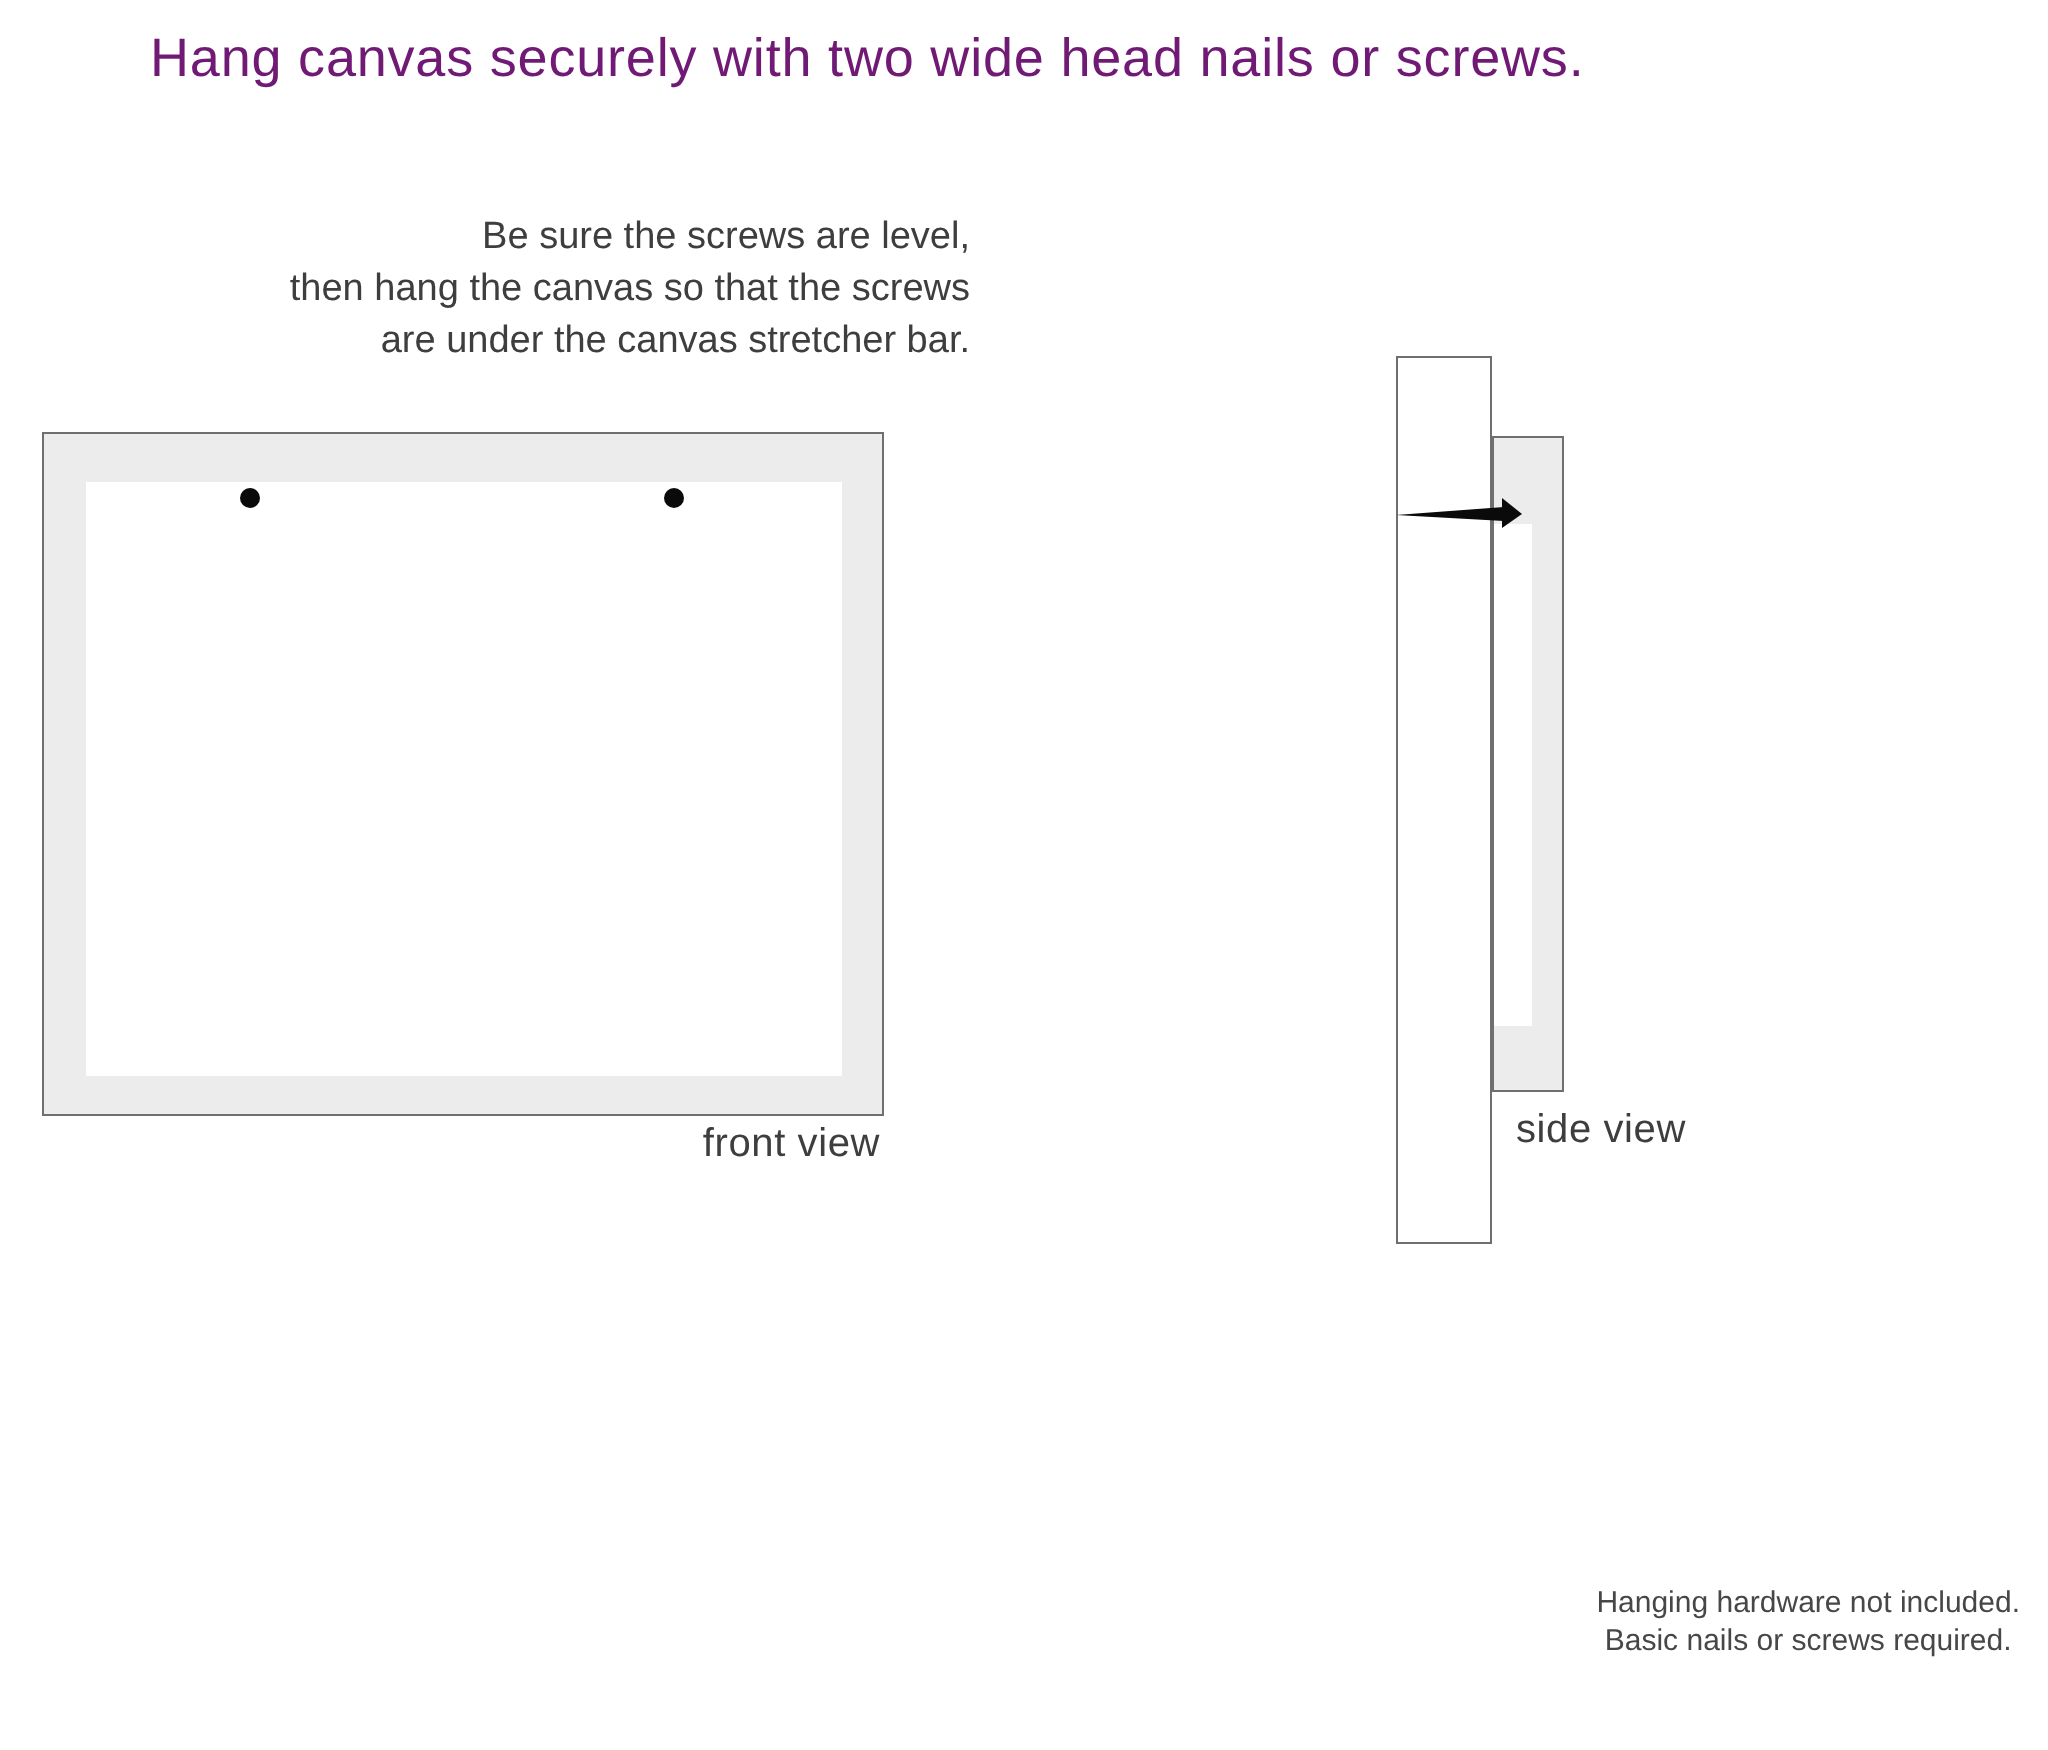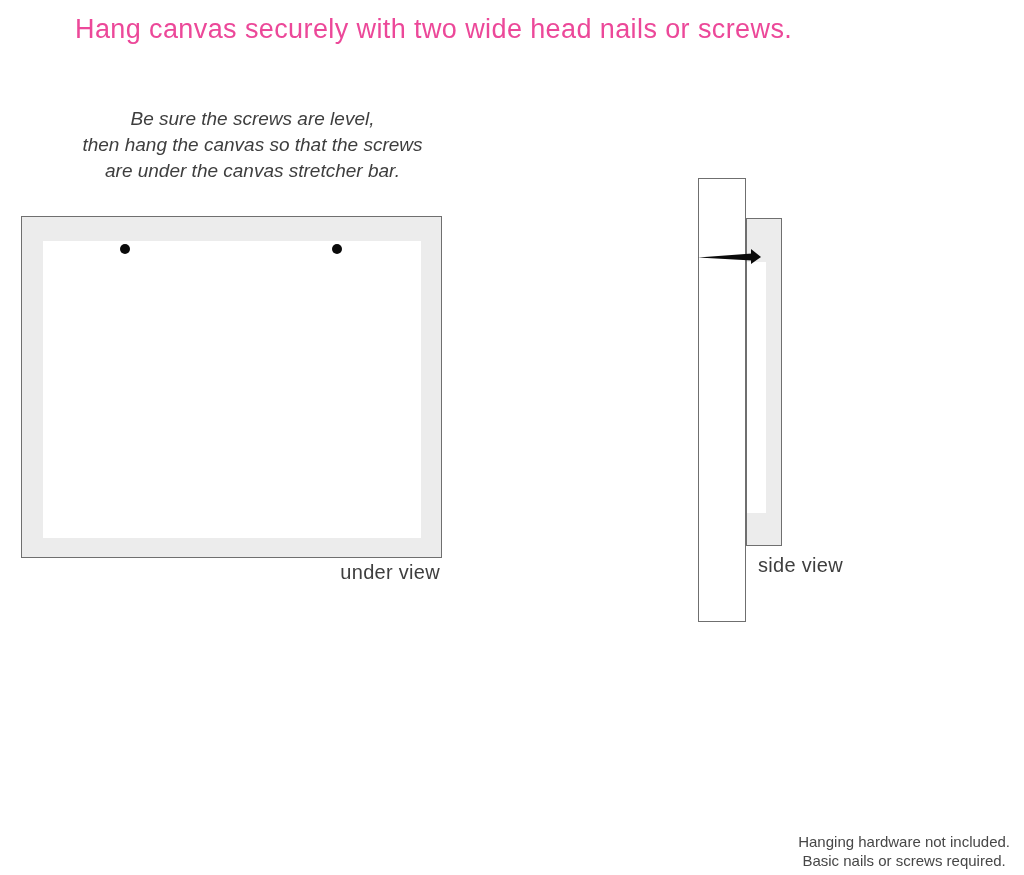--- a/index.html
+++ b/index.html
@@ -15,29 +15,28 @@
     background:var(--background);
     font-family:"Liberation Sans","DejaVu Sans",sans-serif;
     color:var(--text);
     overflow:hidden;
   }
   .sheet{position:relative;width:1024px;height:875px;}
 
   .page-title{
     position:absolute;left:75px;top:14px;
     font-size:27px;font-weight:400;letter-spacing:.4px;
-    color:#ec4899;white-space:nowrap;
+    color:#701a75;white-space:nowrap;
   }
 
   .instruction{
     position:absolute;
     font-size:19px;line-height:26px;
-    text-align:center;white-space:pre-line;
+    text-align:right;white-space:pre-line;
     color:var(--text);
-    font-style:italic;
   }
   .instruction.left{left:20px;top:106px;width:465px;}
   .instruction.right{left:571px;top:106px;width:260px;}
 
   
   .front-frame{
     position:absolute;left:21px;top:216px;width:421px;height:342px;
     background:var(--canvas-frame);
     border:1px solid var(--outline);
   }
@@ -76,21 +75,21 @@
     border:1px solid var(--outline);
     z-index:2;
   }
   .nail{
     position:absolute;left:694px;top:244px;width:74px;height:24px;
     z-index:3;
   }
   .nail polygon{fill:var(--hardware);}
 
   .footnote{
-    position:absolute;top:832px;right:14px;
+    position:absolute;top:792px;right:14px;
     font-size:15px;line-height:19px;
     text-align:center;white-space:pre-line;
     color:#474747;
   }
 </style>
 </head>
 <body>
 
 <div class="sheet">
 
@@ -99,21 +98,21 @@
   <div class="instruction left">Be sure the screws are level,
 then hang the canvas so that the screws
 are under the canvas stretcher bar.</div>
 
 
   <div class="front-frame">
     <div class="front-face"></div>
     <div class="screw s-left"></div>
     <div class="screw s-right"></div>
   </div>
-  <div class="view-label front">under view</div>
+  <div class="view-label front">front view</div>
 
   <div class="canvas-side">
     <div class="canvas-side-inner"></div>
   </div>
   <div class="stretcher-bar"></div>
   <svg class="nail" viewBox="0 0 74 24" aria-hidden="true">
     <polygon points="4,13.5 58,9.5 58,16.5"></polygon>
     <polygon points="57,5 67,13 57,20"></polygon>
   </svg>
   <div class="view-label side">side view</div>

